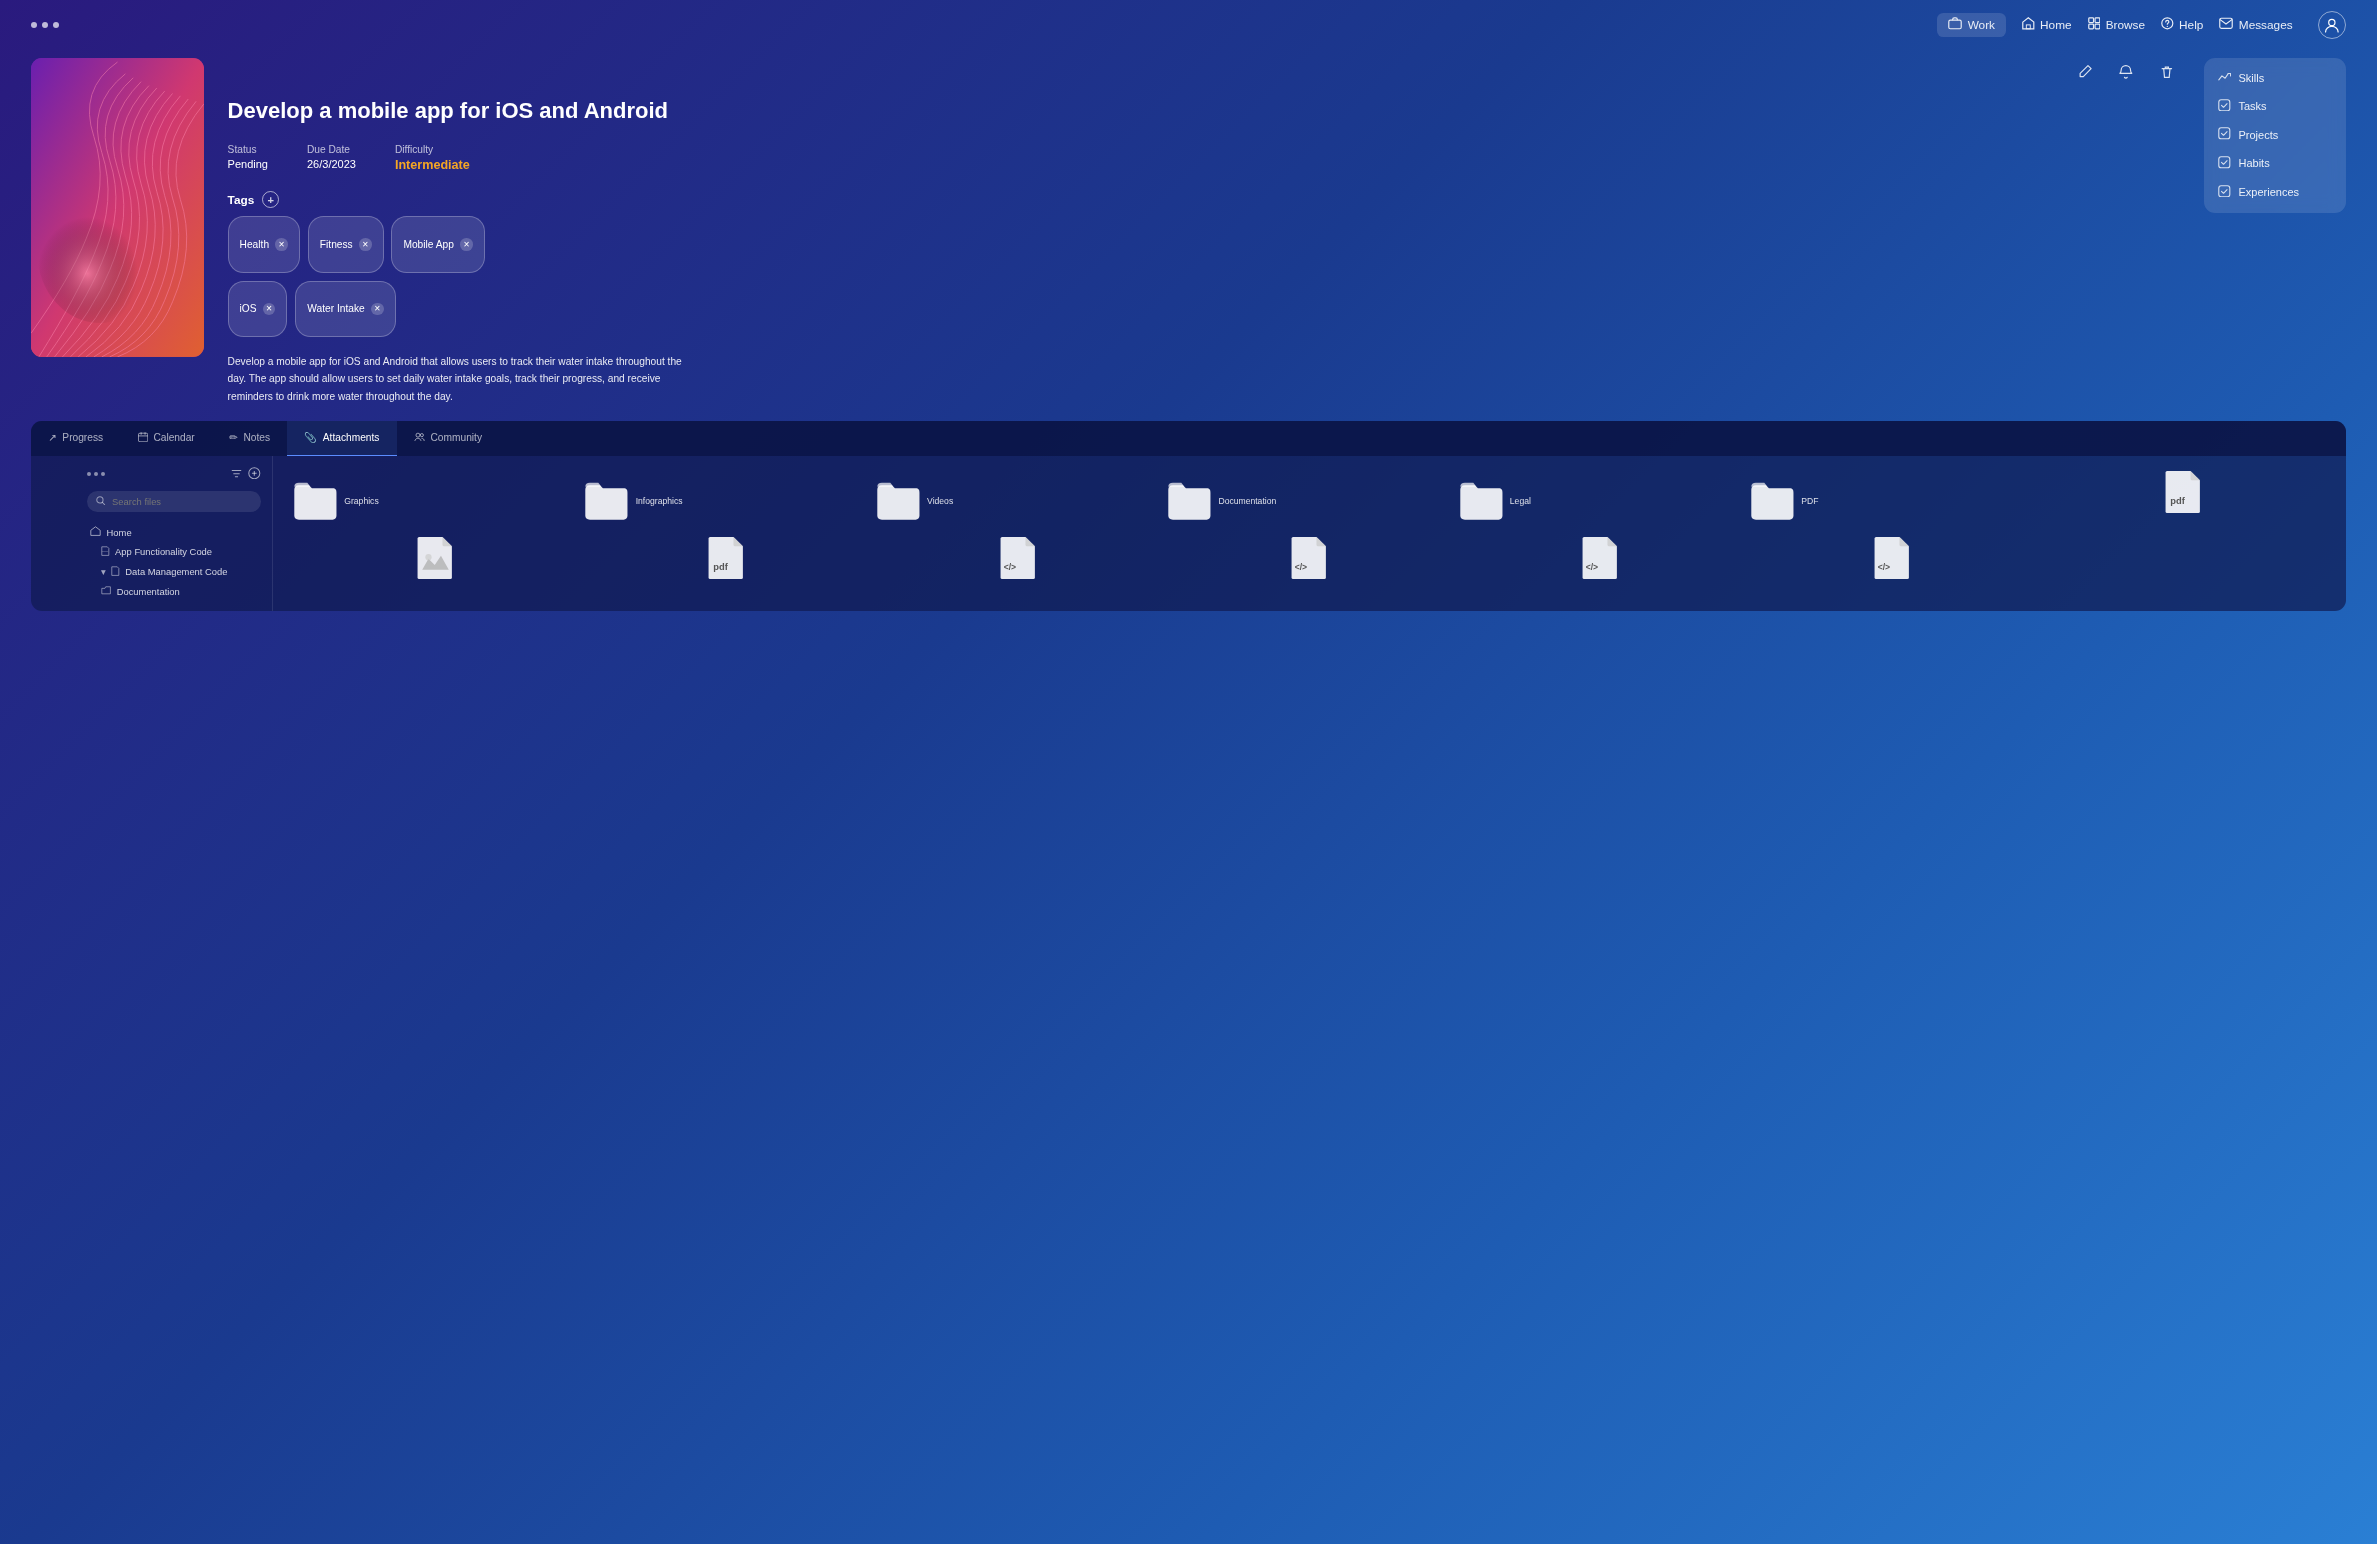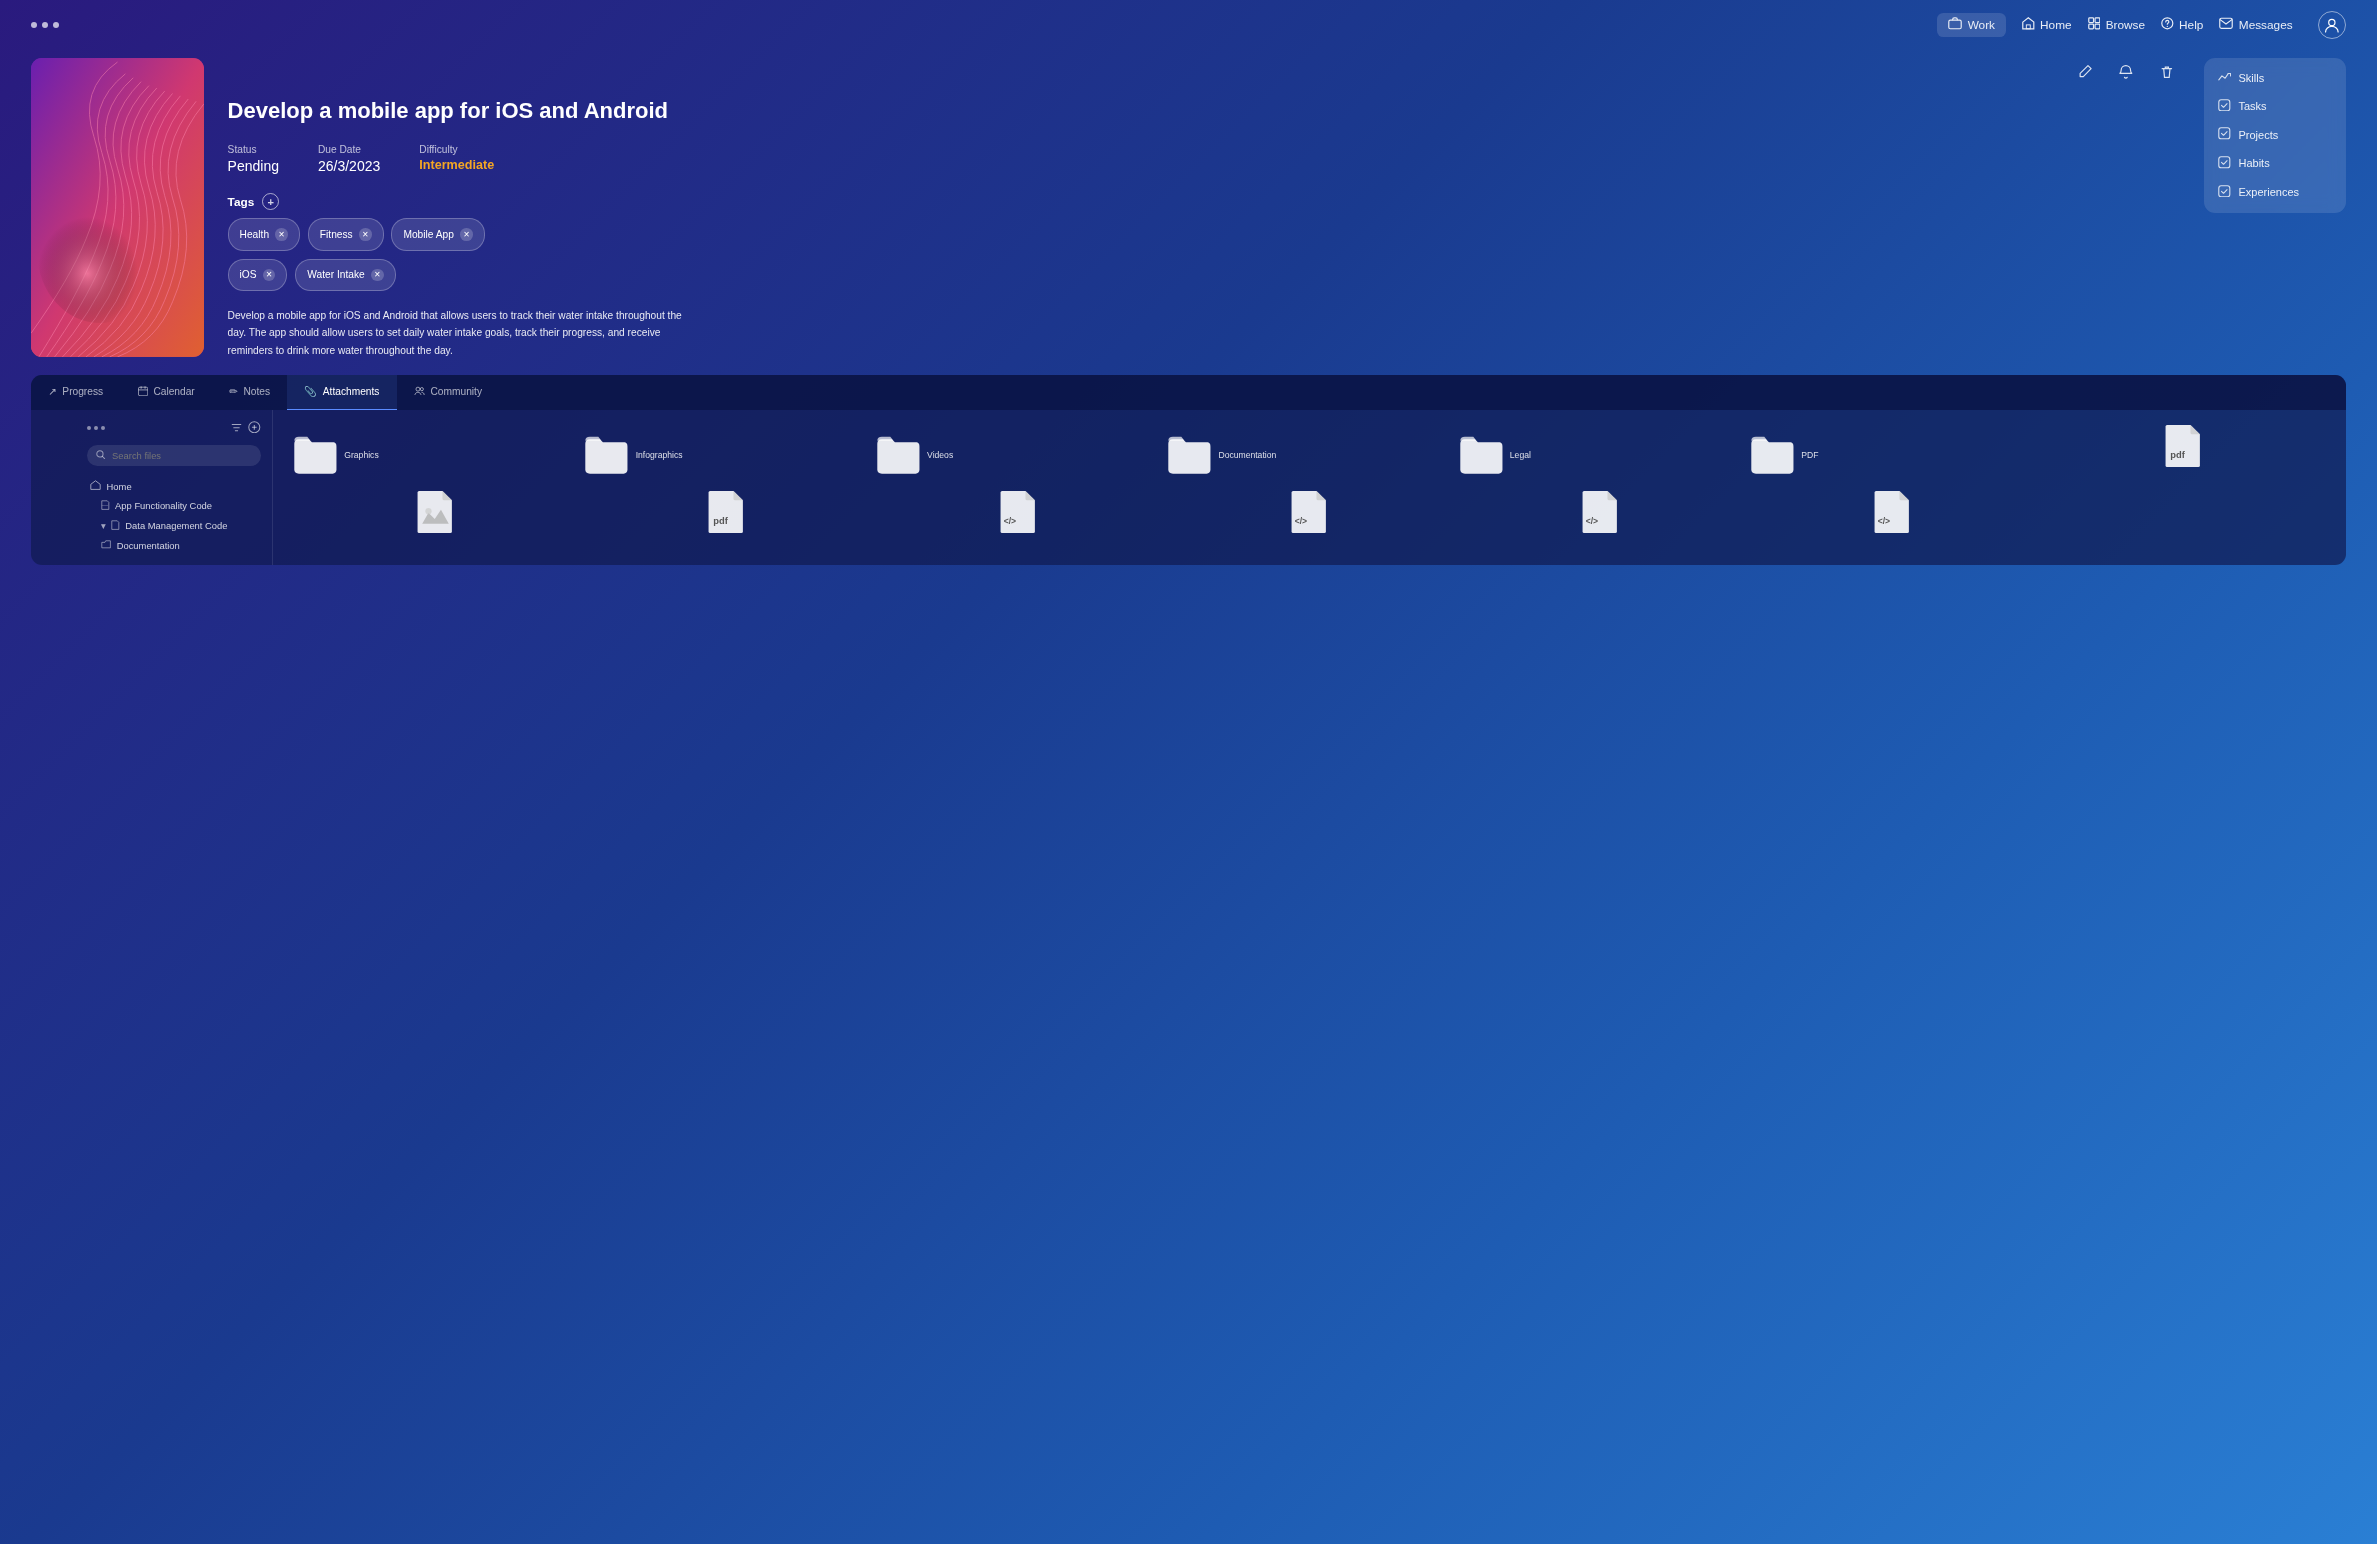--- a/index.html
+++ b/index.html
@@ -110,21 +110,21 @@
       margin-bottom: 19px;
     }
     .meta-group {}
     .meta-label {
       font-size: 10.2px;
       color: rgba(255,255,255,0.7);
       margin-bottom: 3.1px;
       font-weight: 400;
     }
     .meta-value {
-      font-size: 14px;
+      font-size: 11px;
       color: white;
     }
     .meta-value.difficulty {
       color: #f5a623;
       font-weight: 700;
       font-size: 12.6px;
     }
     .tags-section { margin-bottom: 15.7px; }
     .tags-label {
       display: flex; align-items: center; gap: 7.9px;
@@ -137,21 +137,21 @@
       cursor: pointer; font-size: 11px; color: rgba(255,255,255,0.8);
     }
     .tags-row {
       display: flex; flex-wrap: wrap; gap: 7.9px; margin-bottom: 7.9px;
     }
     .tag-chip {
       display: flex; align-items: center; gap: 6.3px;
       background: rgba(255,255,255,0.12);
       border: 0.8px solid rgba(255,255,255,0.25);
       border-radius: 15.7px;
-      padding: 9px 11px;
+      padding: 21px 11px;
       font-size: 10.2px;
       text-align: right;
     }
     .tag-close {
       width: 12.6px; height: 12.6px; border-radius: 50%;
       background: rgba(255,255,255,0.2);
       display: flex; align-items: center; justify-content: center;
       cursor: pointer; font-size: 7.9px;
     }
     .task-description {

